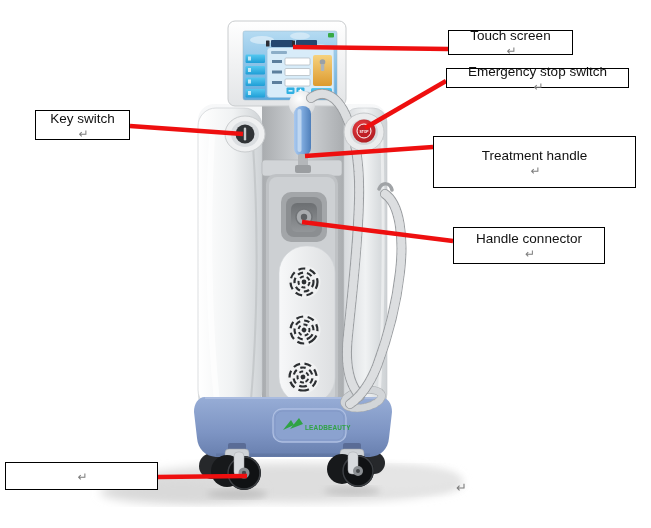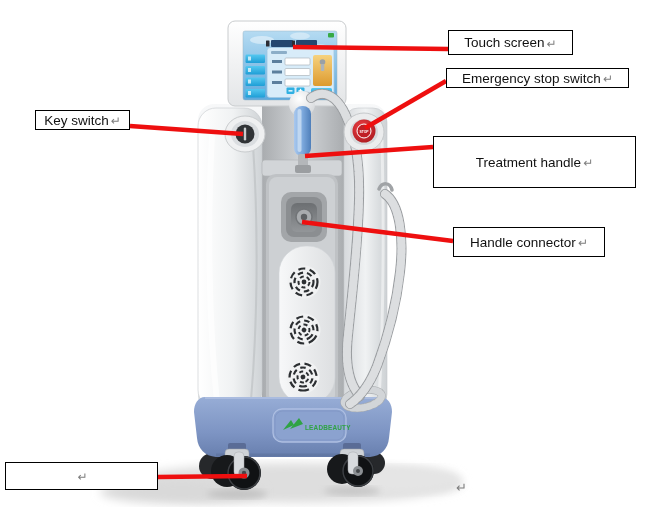--- a/index.html
+++ b/index.html
@@ -16,20 +16,21 @@
     box-sizing:border-box;
     border:1.5px solid #000000;
     background:#ffffff;
     display:flex;
     align-items:center;
     justify-content:center;
     font-size:13.5px;
     color:#111111;
     white-space:nowrap;
     z-index:5;
+    flex-direction:column;
   }
   .pilcrow{
     color:#7e7e7e;
     font-size:12px;
     margin-left:2px;
     transform:translateY(1px);
   }
   .trailing-mark{
     position:absolute;
     left:456px;top:480px;
@@ -311,29 +312,29 @@
 </svg>
 
   <div class="callout" style="left:448px;top:30px;width:125px;height:25px">
     <span>Touch screen</span>
       <span class="pilcrow">↵</span>
   </div>
   <div class="callout" style="left:446px;top:68px;width:183px;height:20px">
     <span>Emergency stop switch</span>
       <span class="pilcrow">↵</span>
   </div>
-  <div class="callout" style="left:35px;top:110px;width:95px;height:20px">
+  <div class="callout" style="left:35px;top:110px;width:95px;height:30px">
     <span>Key switch</span>
       <span class="pilcrow">↵</span>
   </div>
   <div class="callout" style="left:433px;top:136px;width:203px;height:52px">
     <span>Treatment handle</span>
       <span class="pilcrow">↵</span>
   </div>
-  <div class="callout" style="left:453px;top:227px;width:152px;height:30px">
+  <div class="callout" style="left:453px;top:227px;width:152px;height:37px">
     <span>Handle connector</span>
       <span class="pilcrow">↵</span>
   </div>
   <div class="callout" style="left:5px;top:462px;width:153px;height:28px">
       <span class="pilcrow">↵</span>
   </div>
 
   <span class="trailing-mark">↵</span>
 </div>
 

